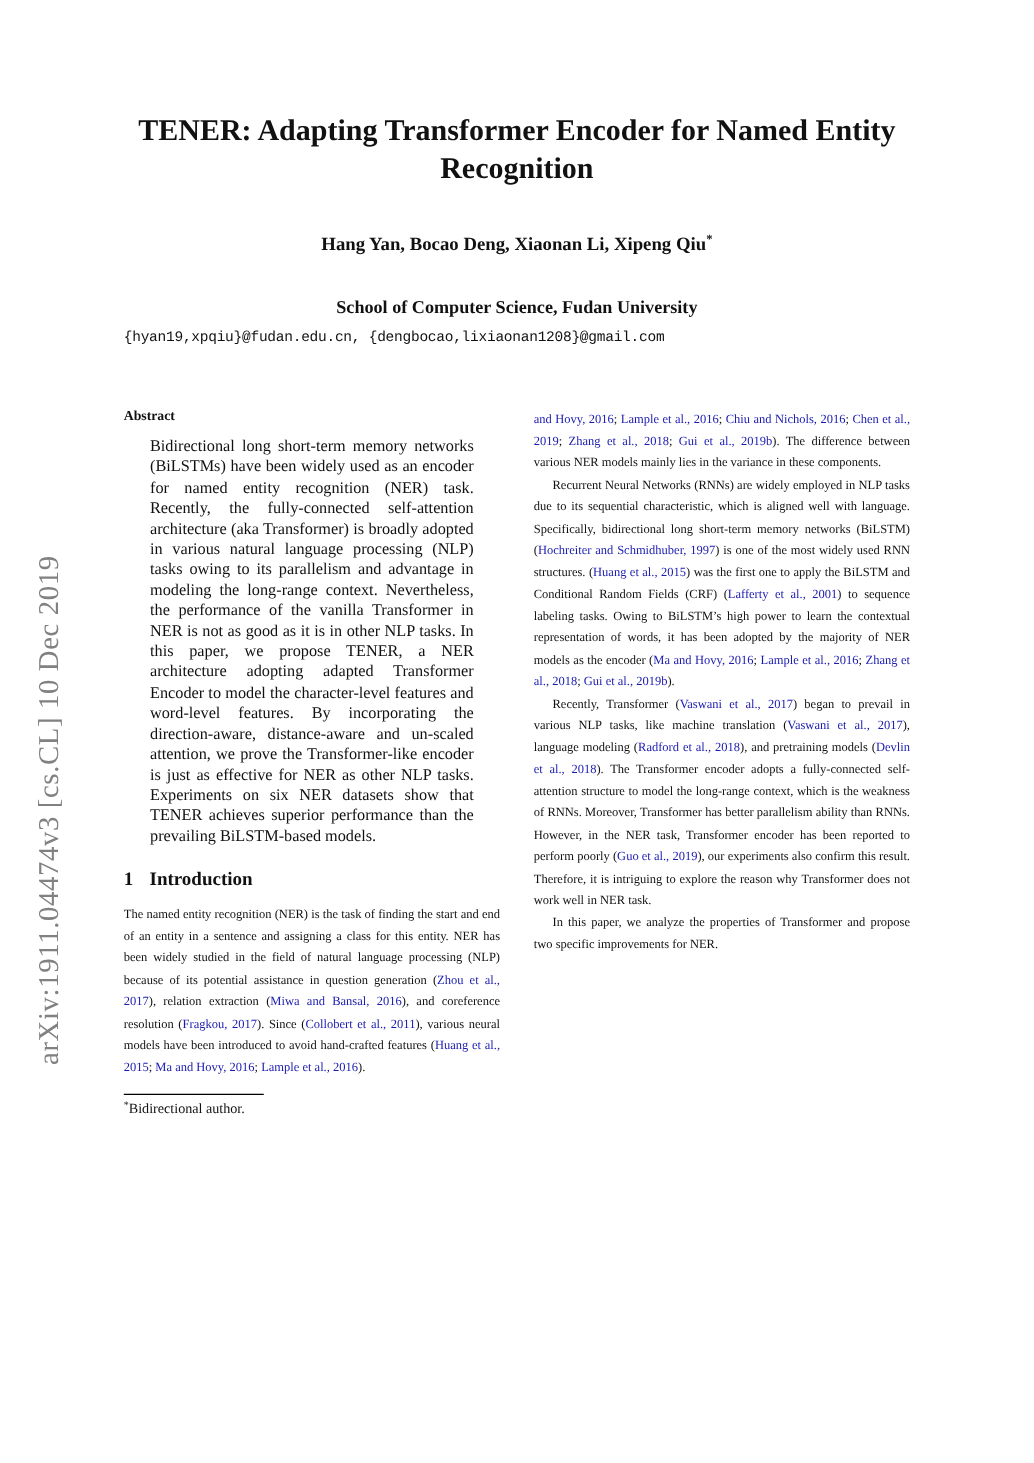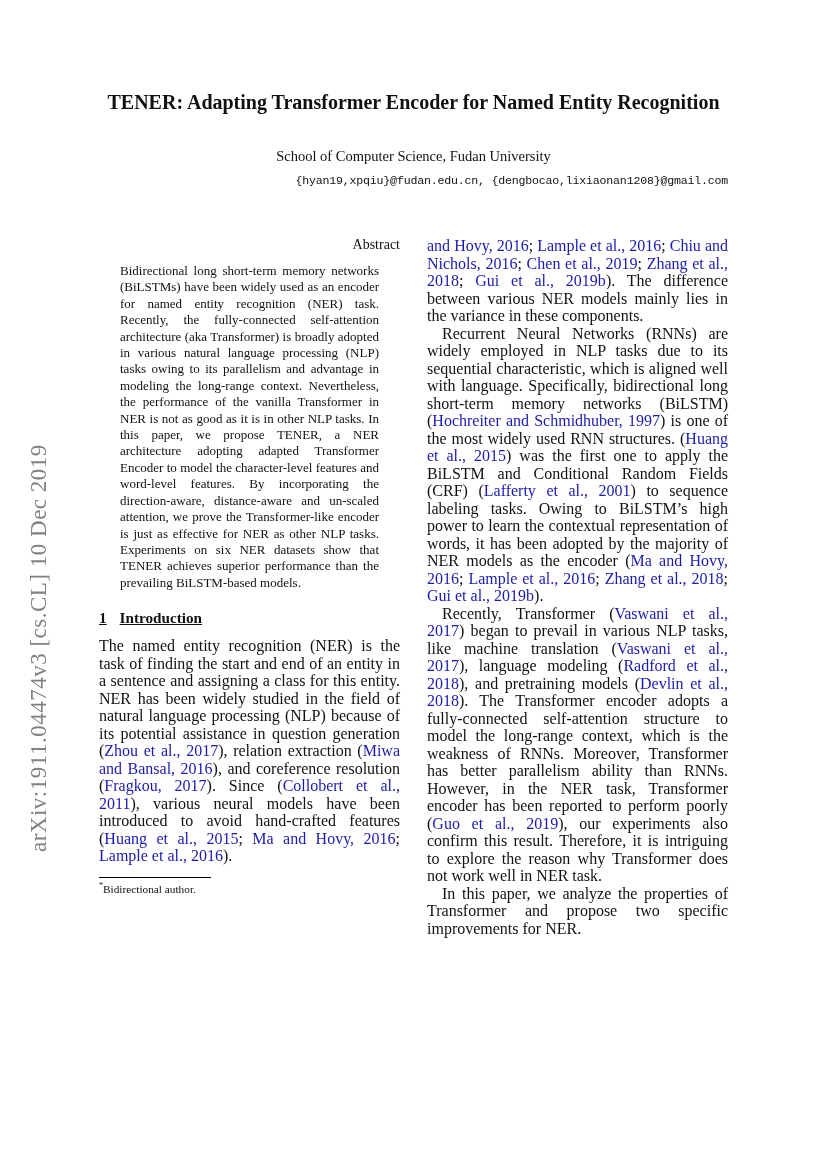--- a/index.html
+++ b/index.html
@@ -24,75 +24,75 @@
     font-size: 23px;
     color: var(--banner-color, #808080);
     letter-spacing: 0.5px;
   }
   .content {
     padding: 90px 99px 0 99px;
   }
   .title {
     text-align: center;
     font-weight: bold;
-    font-size: 20px;
+    font-size: 24px;
     line-height: 1.25;
   }
   .authors {
     text-align: center;
     font-weight: bold;
     font-size: 15px;
     margin-top: 36px;
   }
   .authors sup { font-size: 10px; }
   .affils {
     text-align: center;
     font-size: 14.5px;
     margin-top: 30px;
     line-height: 22px;
+    font-weight: bold;
   }
   .emails {
-    text-align: right;
+    text-align: left;
     font-family: "Liberation Mono", "DejaVu Sans Mono", monospace;
     font-size: 11.6px;
     margin-top: 7px;
     letter-spacing: -0.2px;
   }
   .columns {
     display: flex;
     gap: 27px;
     margin-top: 50px;
   }
   .col {
     width: 301px;
     flex: 0 0 301px;
   }
   .abstract-heading {
-    text-align: right;
-    font-weight: normal;
-    font-size: 14px;
+    text-align: left;
+    font-weight: bold;
+    font-size: 11px;
     margin-bottom: 10px;
   }
   .abstract-text {
     margin: 0 21px;
     font-size: 13px;
     line-height: 16.4px;
     text-align: justify;
     hyphens: auto;
   }
   .section-heading {
     font-size: 15.2px;
     font-weight: bold;
     margin-top: 18px;
     margin-bottom: 10px;
-    text-decoration: underline;
   }
   .section-heading .sec-title { margin-left: 13px; }
   .para {
-    font-size: 16px;
+    font-size: 10px;
     line-height: 17.5px;
     text-align: justify;
     hyphens: auto;
   }
   .para.indent { text-indent: 15px; }
   .cite { color: var(--cite-color, #1a1ab0); }
   .footnote {
     margin-top: 12px;
     font-size: 11.3px;
     padding-top: 4px;
@@ -111,20 +111,21 @@
 <body>
 
 <div class="page">
 
   <div class="arxiv-banner">arXiv:1911.04474v3  [cs.CL]  10 Dec 2019</div>
 
   <div class="content">
 
     <h1 class="title">TENER: Adapting Transformer Encoder for Named Entity Recognition</h1>
 
+    <div class="authors"><span>Hang Yan, Bocao Deng, Xiaonan Li, Xipeng Qiu</span><sup>*</sup></div>
 
     <div class="affils">
       <div>School of Computer Science, Fudan University</div>
     </div>
 
     <div class="emails">{hyan19,xpqiu}@fudan.edu.cn, {dengbocao,lixiaonan1208}@gmail.com</div>
 
     <div class="columns">
 
       <div class="col">

